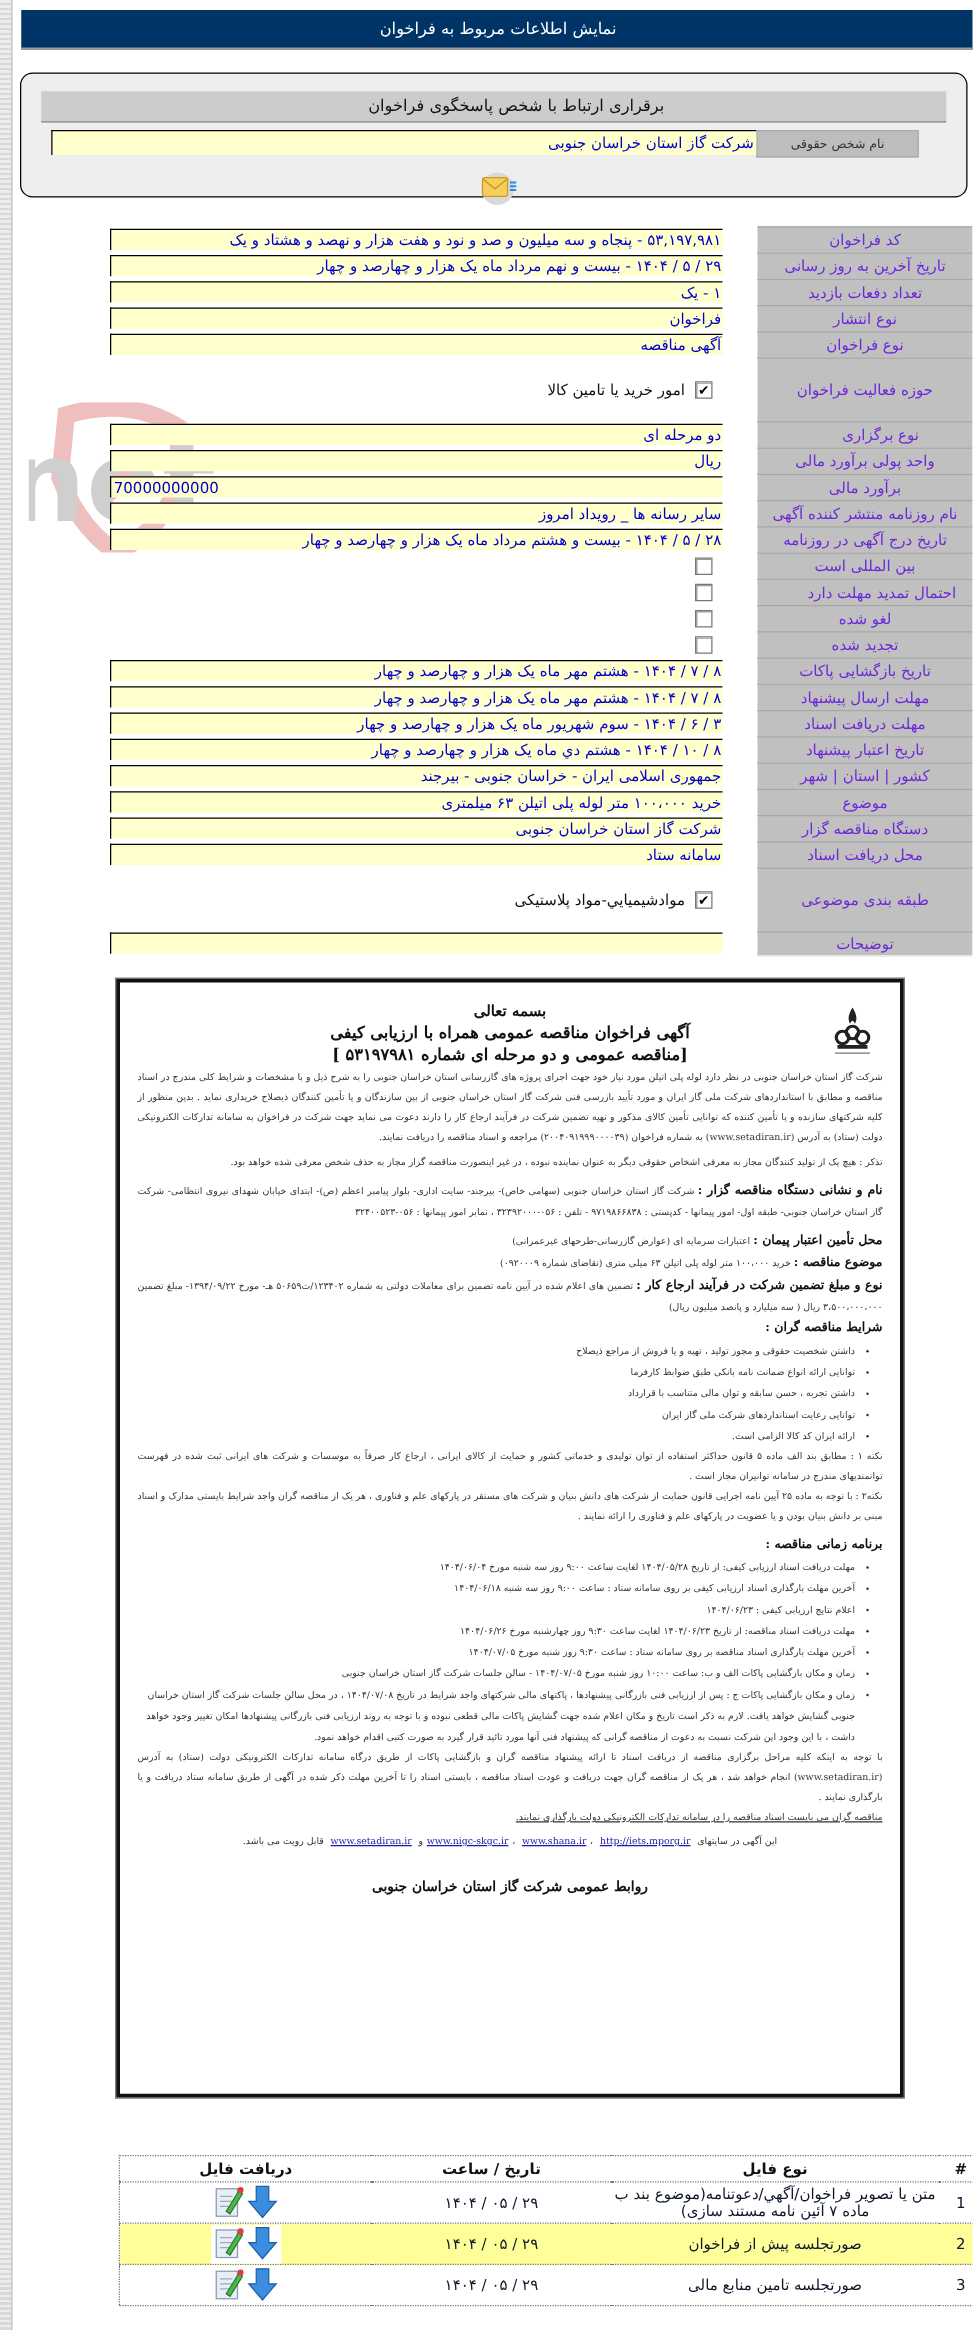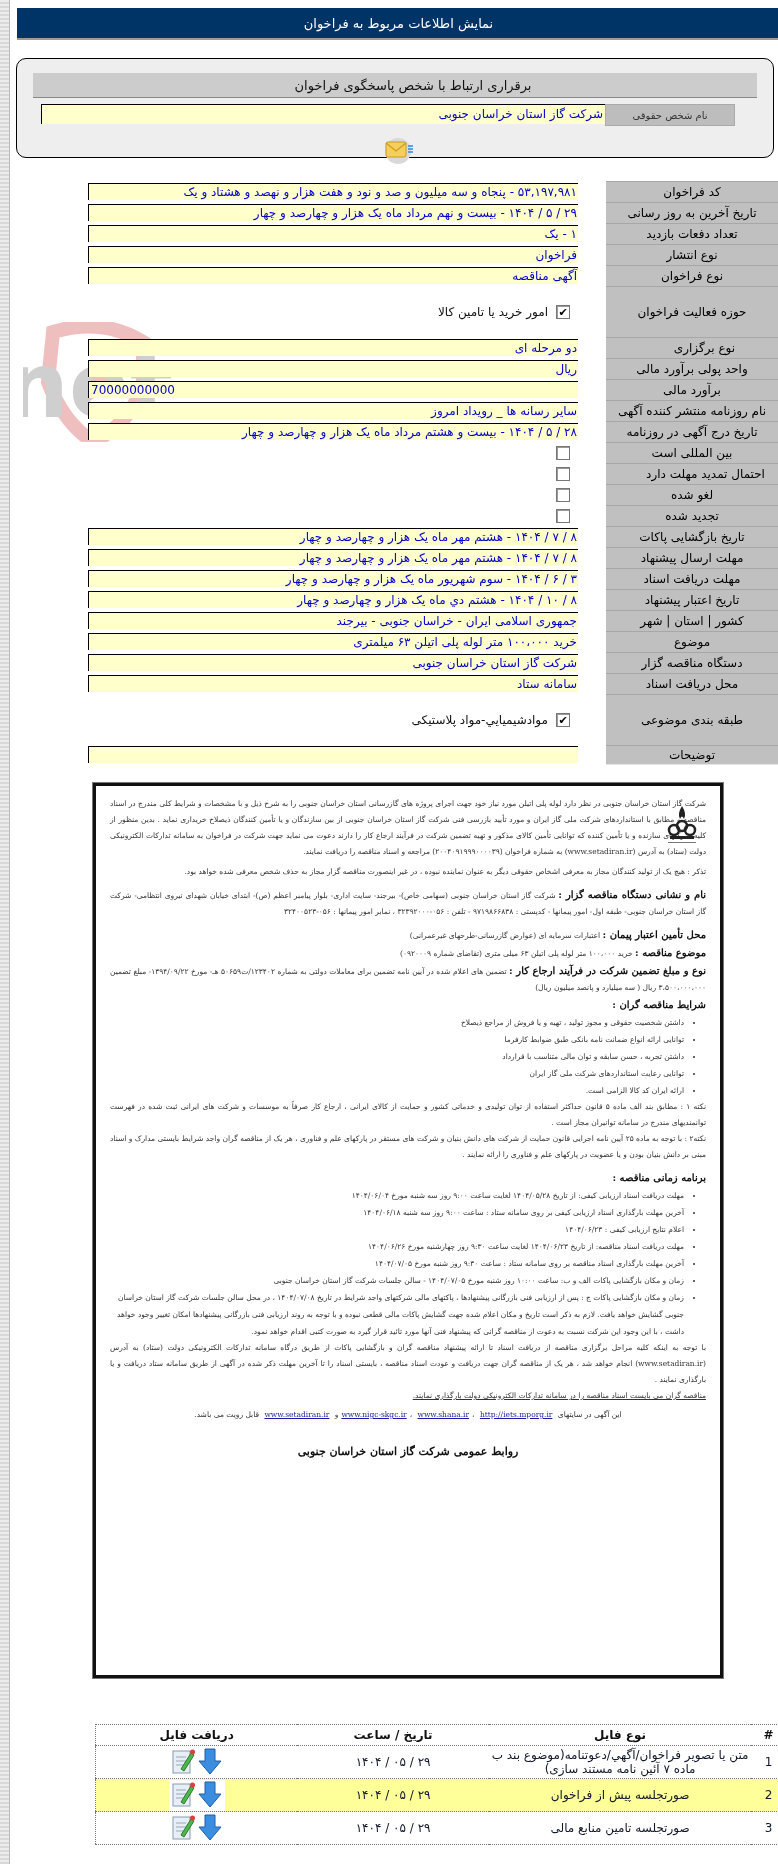--- a/index.html
+++ b/index.html
@@ -46,21 +46,21 @@
     background: #ffffcc; color: #0000cc; border-left: 1px solid #000; border-top: 1px solid #000;
     padding-right: 2px; line-height: 19px; font-size: 12px; text-align: right;
   }
   .mail-icon {
     position: absolute; left: 361px; top: 76px; width: 40px; height: 30px;
   }
   .form-rows { position: absolute; left: 0; top: 181px; width: 767px; }
   .row { position: absolute; right: 0; width: 690px; }
   .row .lbl {
     position: absolute; right: 0; top: 0; width: 172px;
-    background: #c0c0c0; color: #000000; text-align: center; font-size: 12px;
+    background: #c0c0c0; color: #6d28d9; text-align: center; font-size: 12px;
     border-bottom: 1px solid #e6e6e6; border-top: 1px solid #a7a7a7;
   }
   .row .val {
     position: absolute; right: 200px; top: 2px; width: 490px; height: 17px;
     background: #ffffcc; color: #0000cc; font-size: 12px; text-align: right;
     border-left: 1px solid #000; border-top: 1px solid #000;
     padding-right: 1px; line-height: 16px; white-space: nowrap; overflow: hidden;
   }
   .row .val.ltr { direction: ltr; text-align: left; padding-left: 2px; }
   .row .chk-wrap {
@@ -270,20 +270,25 @@
   <div class="doc-image">
     <div class="doc-logo">
       <svg width="36" height="44" viewBox="0 0 36 44">
         <path d="M18 2 Q13 10 16 15 Q18 10 20 15 Q23 10 18 2 Z" fill="#222"></path>
         <circle cx="10" cy="26" r="5" fill="none" stroke="#222" stroke-width="2.5"></circle>
         <circle cx="26" cy="26" r="5" fill="none" stroke="#222" stroke-width="2.5"></circle>
         <circle cx="18" cy="22" r="5" fill="none" stroke="#222" stroke-width="2.5"></circle>
         <rect x="6" y="32" width="24" height="3" fill="#222"></rect>
         <rect x="4" y="38" width="28" height="1" fill="#777"></rect>
       </svg>
+    </div>
+    <div class="doc-head">
+      <div>بسمه تعالی</div>
+      <div class="d2">آگهی فراخوان مناقصه عمومی همراه با ارزیابی کیفی</div>
+      <div class="d2">[مناقصه عمومی و دو مرحله ای شماره ۵۳۱۹۷۹۸۱ ]</div>
     </div>
     <p class="doc-p">شرکت گاز استان خراسان جنوبی در نظر دارد لوله پلی اتیلن مورد نیاز خود جهت اجرای پروژه های گازرسانی استان خراسان جنوبی را به شرح ذیل و با مشخصات و شرایط کلی مندرج در اسناد مناقصه و مطابق با استانداردهای شرکت ملی گاز ایران و مورد تأیید بازرسی فنی شرکت گاز استان خراسان جنوبی از بین سازندگان و یا تأمین کنندگان ذیصلاح خریداری نماید . بدین منظور از کلیه شرکتهای سازنده و یا تأمین کننده که توانایی تأمین کالای مذکور و تهیه تضمین شرکت در فرآیند ارجاع کار را دارند دعوت می نماید جهت شرکت در فراخوان به سامانه تدارکات الکترونیکی دولت (ستاد) به آدرس (www.setadiran.ir) به شماره فراخوان (۲۰۰۴۰۹۱۹۹۹۰۰۰۰۳۹) مراجعه و اسناد مناقصه را دریافت نمایند.</p>
     <p class="doc-p" style="margin-top:4px;">تذکر : هیچ یک از تولید کنندگان مجاز به معرفی اشخاص حقوقی دیگر به عنوان نماینده نبوده ، در غیر اینصورت مناقصه گزار مجاز به حذف شخص معرفی شده خواهد بود.</p>
     <p class="doc-p" style="margin-top:6px;"><span class="doc-h">نام و نشانی دستگاه مناقصه گزار :</span> <span>شرکت گاز استان خراسان جنوبی (سهامی خاص)- بیرجند- سایت اداری- بلوار پیامبر اعظم (ص)- ابتدای خیابان شهدای نیروی انتظامی- شرکت گاز استان خراسان جنوبی- طبقه اول- امور پیمانها - کدپستی : ۹۷۱۹۸۶۶۸۳۸ - تلفن : ۰۵۶-۳۲۳۹۲۰۰۰ ، نمابر امور پیمانها : ۰۵۶-۳۲۴۰۰۵۲۳</span></p>
     <p class="doc-p" style="margin-top:6px;"><span class="doc-h">محل تأمین اعتبار پیمان :</span> <span>اعتبارات سرمایه ای (عوارض گازرسانی-طرحهای غیرعمرانی)</span></p>
     <p class="doc-p"><span class="doc-h">موضوع مناقصه :</span> <span>خرید ۱۰۰،۰۰۰ متر لوله پلی اتیلن ۶۳ میلی متری (تقاضای شماره ۰۹۲۰۰۰۹)</span></p>
     <p class="doc-p"><span class="doc-h">نوع و مبلغ تضمین شرکت در فرآیند ارجاع کار :</span> <span>تضمین های اعلام شده در آیین نامه تضمین برای معاملات دولتی به شماره ۱۲۳۴۰۲/ت۵۰۶۵۹ هـ- مورخ ۱۳۹۴/۰۹/۲۲- مبلغ تضمین ۳،۵۰۰،۰۰۰،۰۰۰ ریال ( سه میلیارد و پانصد میلیون ریال)</span></p>
     <div class="doc-h">شرایط مناقصه گران :</div>
     <ul class="doc-ul">
       <li>داشتن شخصیت حقوقی و مجوز تولید ، تهیه و یا فروش از مراجع ذیصلاح</li>

